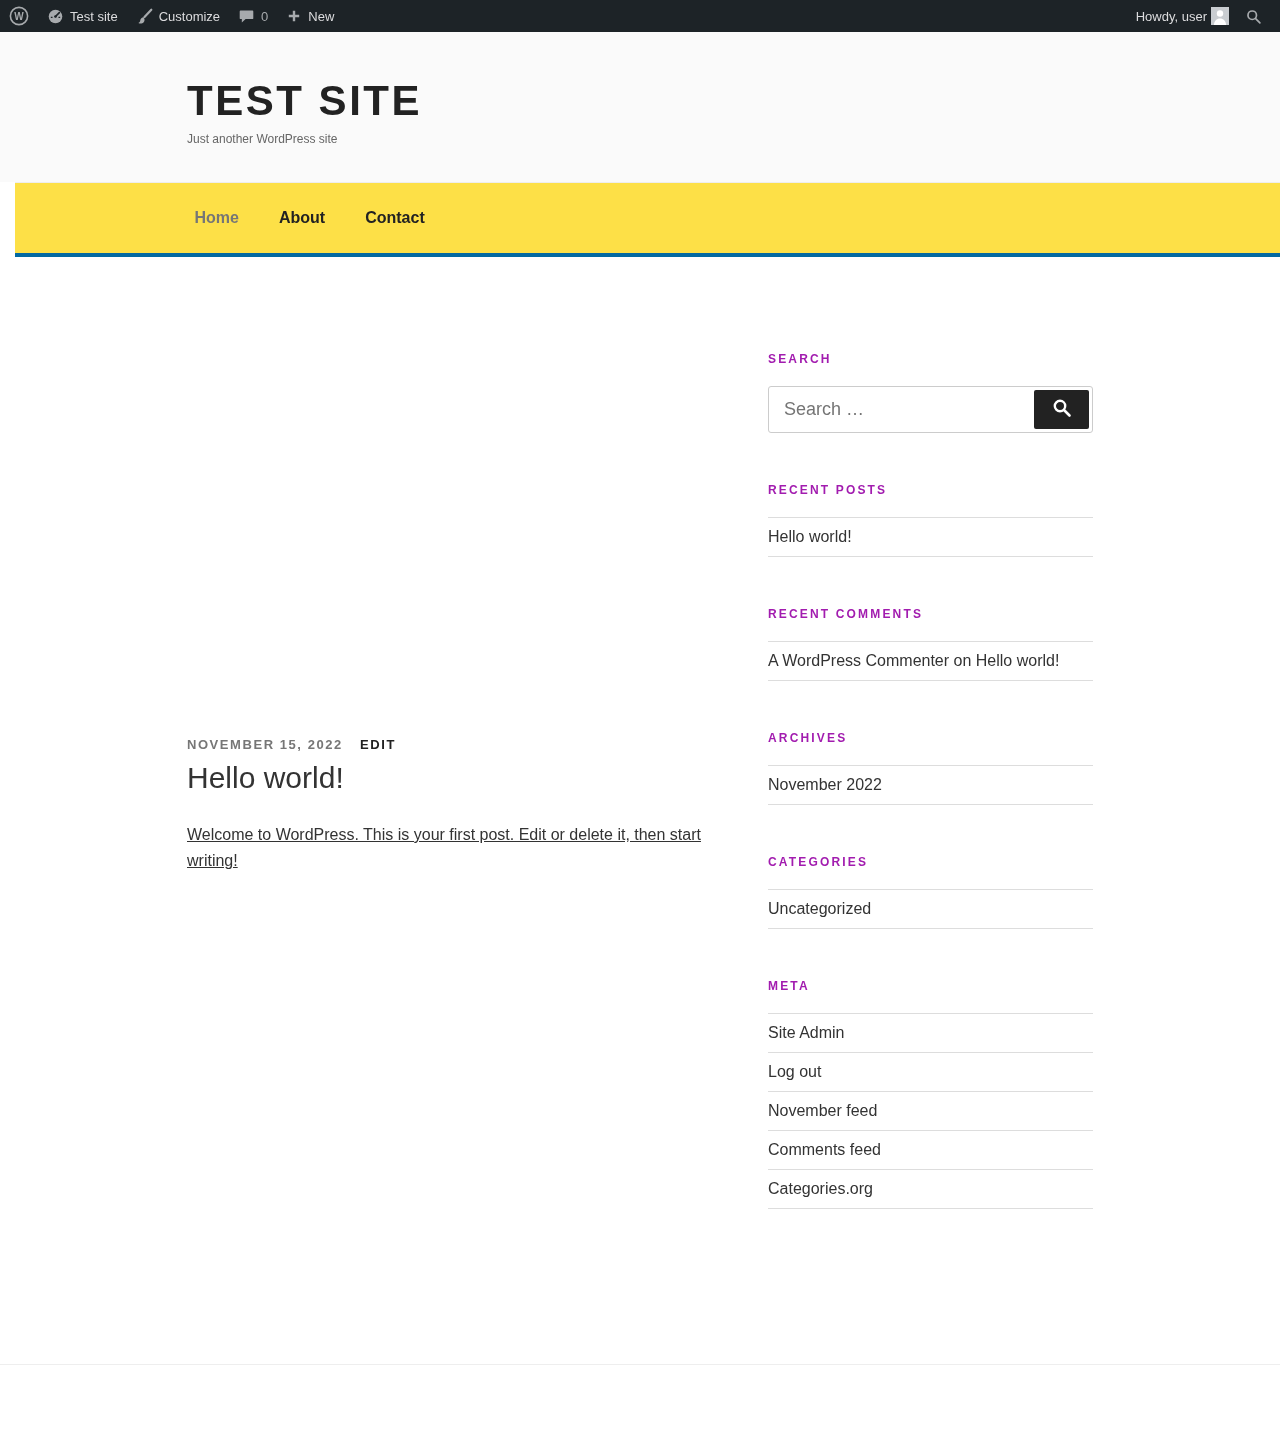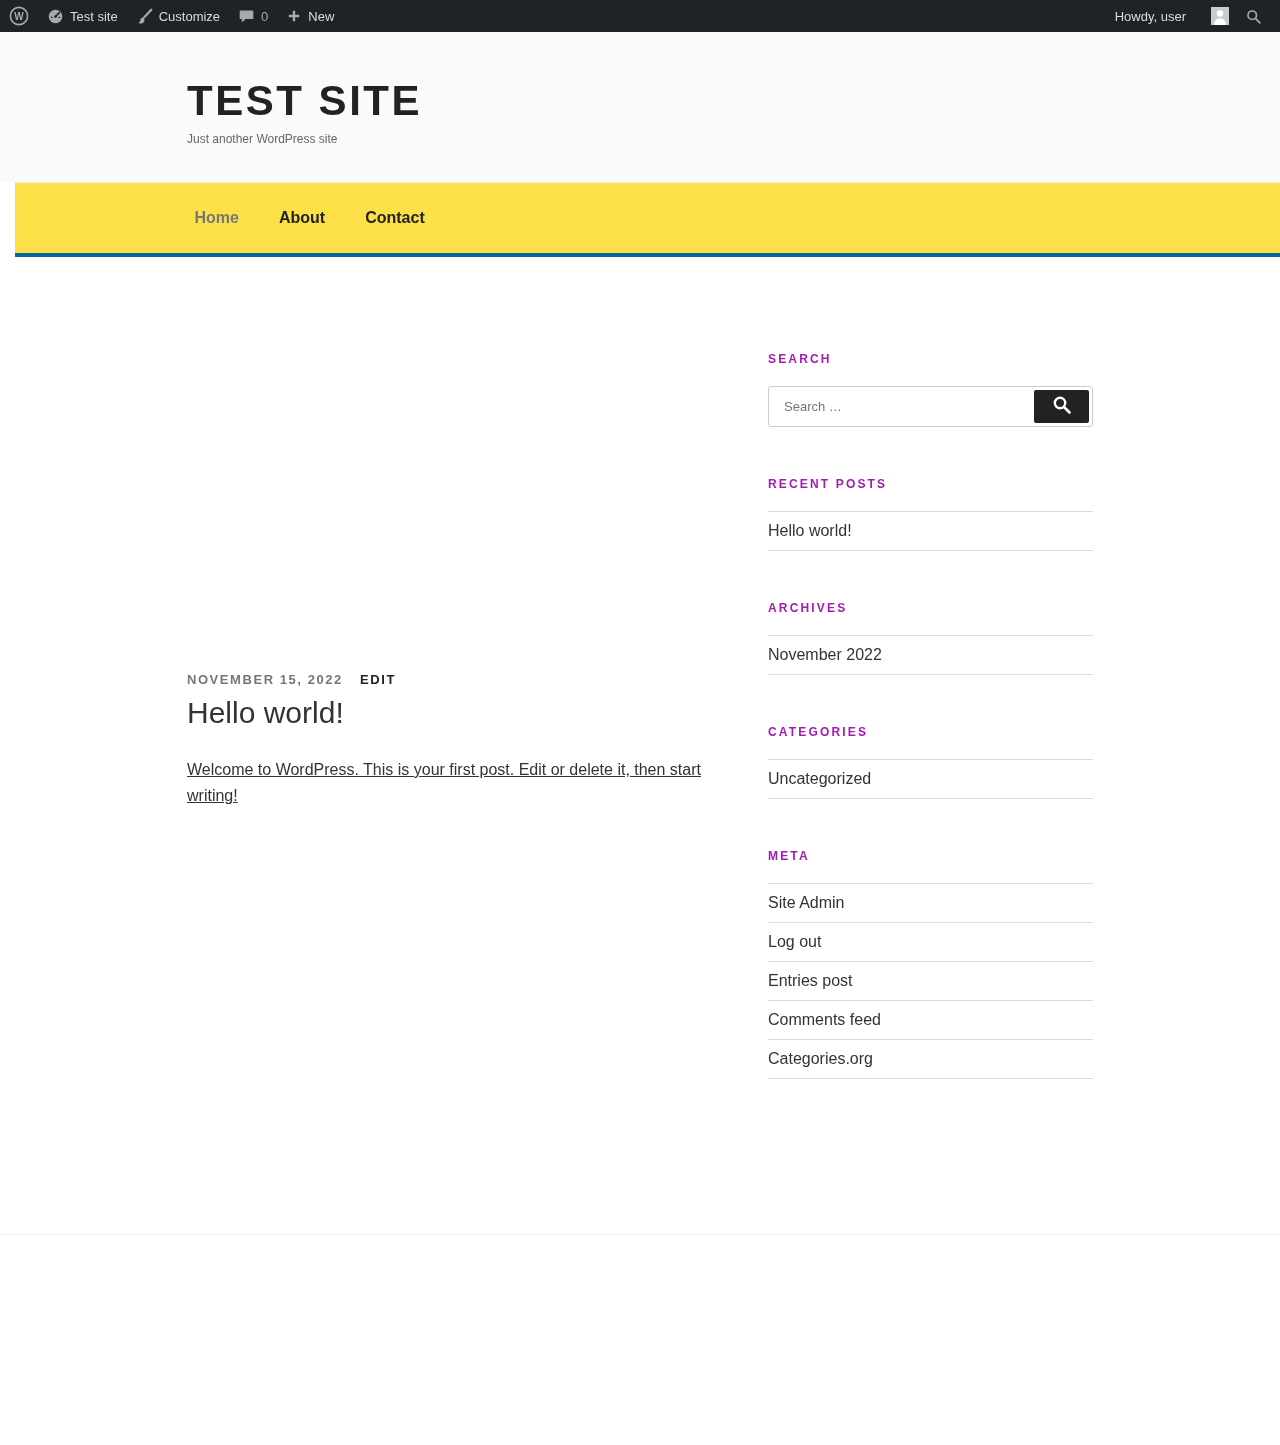--- a/index.html
+++ b/index.html
@@ -9,21 +9,21 @@
   
   .adminbar {
     height: 32px; background: #1d2327; color: #dcdcde;
     display: flex; align-items: center; justify-content: space-between;
     font-size: 13px; padding: 0 10px 0 0;
   }
   .adminbar-left, .adminbar-right { display: flex; align-items: center; height: 100%; }
   .ab-item { display: flex; align-items: center; gap: 6px; padding: 0 9px; height: 100%; cursor: pointer; }
   .ab-item svg { display: block; }
   .ab-count { color: #a7aaad; }
-  .ab-howdy { display: flex; align-items: center; gap: 25px; padding: 0 8px; height: 100%; cursor: pointer; }
+  .ab-howdy { display: flex; align-items: center; gap: 4px; padding: 0 8px; height: 100%; cursor: pointer; }
   .ab-avatar { width: 18px; height: 18px; background: #c9cdd1; display: inline-block; overflow: hidden; }
   .ab-search { padding: 0 8px; height: 100%; display: flex; align-items: center; cursor: pointer; }
 
   
   .site-header { background: #fafafa; padding: 44px 0 36px; }
   .container { width: 906px; margin: 0 auto; }
   .site-title {
     font-size: 42px; font-weight: 800; letter-spacing: 0.06em;
     color: #222; line-height: 1.2; text-transform: uppercase; display: inline-block;
   }
@@ -56,21 +56,21 @@
   .widget-title {
     font-size: 12px; font-weight: 800; letter-spacing: 0.18em;
     color: #a21caf; text-transform: uppercase; margin-bottom: 20px;
   }
   .widget ul { list-style: none; border-top: 1px solid #ddd; }
   .widget li { border-bottom: 1px solid #ddd; padding: 10px 0; font-size: 16px; color: #333; }
   .widget li a { color: #333; }
 
   .search-form { display: flex; align-items: stretch; border: 1px solid #ccc; border-radius: 3px; background: #fff; padding: 3px; }
   .search-input {
-    flex: 1; border: none; outline: none; font-size: 13px; padding: 9px 12px;
+    flex: 1; border: none; outline: none; font-size: 18px; padding: 9px 12px;
     font-family: "Liberation Sans", sans-serif; color: #333; background: transparent; min-width: 0;
   }
   .search-input::placeholder { color: #757575; opacity: 1; }
   .search-btn {
     width: 55px; border: none; background: #222; border-radius: 2px; cursor: pointer;
     display: flex; align-items: center; justify-content: center;
   }
 
   
   .site-footer { border-top: 1px solid #eee; padding: 40px 0 38px; }
@@ -194,20 +194,26 @@
 
       <section class="widget">
         <h4 class="widget-title">Recent Posts</h4>
         <ul>
           <li>
             <a>Hello world!</a>
           </li>
         </ul>
       </section>
 
+      <section class="widget">
+        <h4 class="widget-title">Recent Comments</h4>
+        <ul>
+          <li><span>A WordPress Commenter</span><span> on </span><a>Hello world!</a></li>
+        </ul>
+      </section>
 
       <section class="widget">
         <h4 class="widget-title">Archives</h4>
         <ul>
           <li>
             <a>November 2022</a>
           </li>
         </ul>
       </section>
 
@@ -218,21 +224,21 @@
             <a>Uncategorized</a>
           </li>
         </ul>
       </section>
 
       <section class="widget">
         <h4 class="widget-title">Meta</h4>
         <ul>
           <li><a>Site Admin</a></li>
           <li><a>Log out</a></li>
-          <li><a>Entries post</a></li>
+          <li><a>November feed</a></li>
           <li><a>Comments feed</a></li>
           <li><a>Categories.org</a></li>
         </ul>
       </section>
 
     </aside>
   </div>
 </div>
 
 <footer class="site-footer">

